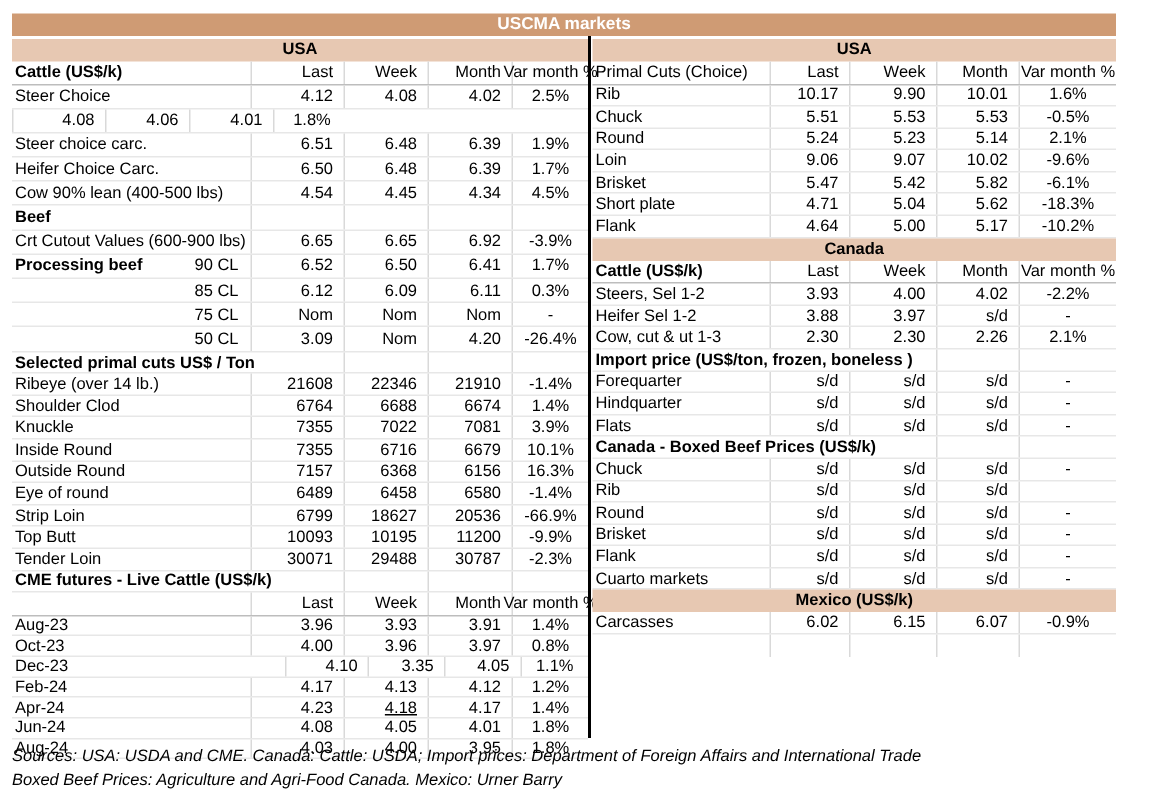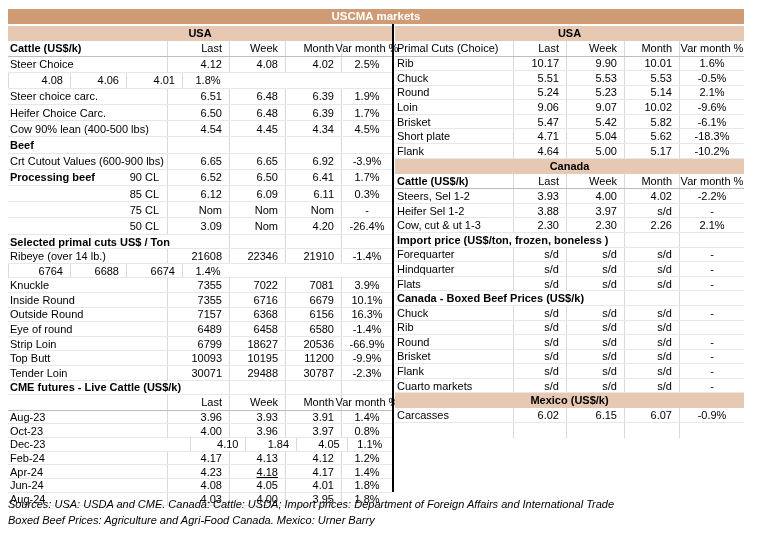--- a/index.html
+++ b/index.html
@@ -174,20 +174,23 @@
       <div class="row rh-b">
         <div class="c label" style="width: 159px;">
           <span>Ribeye (over 14 lb.)</span>
         </div>
         <div class="c v num" style="width: 62px;">21608</div>
         <div class="c v num" style="width: 56px;">22346</div>
         <div class="c v num" style="width: 56px;">21910</div>
         <div class="c v var" style="width: 51px;">-1.4%</div>
       </div>
       <div class="row rh-b">
+        <div class="c label" style="width: 159px;">
+          <span>Shoulder Clod</span>
+        </div>
         <div class="c v num" style="width: 62px;">6764</div>
         <div class="c v num" style="width: 56px;">6688</div>
         <div class="c v num" style="width: 56px;">6674</div>
         <div class="c v var" style="width: 51px;">1.4%</div>
       </div>
       <div class="row rh-b">
         <div class="c label" style="width: 159px;">
           <span>Knuckle</span>
         </div>
         <div class="c v num" style="width: 62px;">7355</div>
@@ -282,21 +285,21 @@
         <div class="c v num" style="width: 62px;">4.00</div>
         <div class="c v num" style="width: 56px;">3.96</div>
         <div class="c v num" style="width: 56px;">3.97</div>
         <div class="c v var" style="width: 51px;">0.8%</div>
       </div>
       <div class="row rh-c">
         <div class="c label" style="width: 159px;">
           <span>Dec-23</span>
         </div>
         <div class="c v num" style="width: 62px; margin-left: 40px;">4.10</div>
-        <div class="c v num" style="width: 56px;">1.84</div>
+        <div class="c v num" style="width: 56px;">3.35</div>
         <div class="c v num" style="width: 56px;">4.05</div>
         <div class="c v var" style="width: 51px;">1.1%</div>
       </div>
       <div class="row rh-c">
         <div class="c label" style="width: 159px;">
           <span>Feb-24</span>
         </div>
         <div class="c v num" style="width: 62px;">4.17</div>
         <div class="c v num" style="width: 56px;">4.13</div>
         <div class="c v num" style="width: 56px;">4.12</div>

